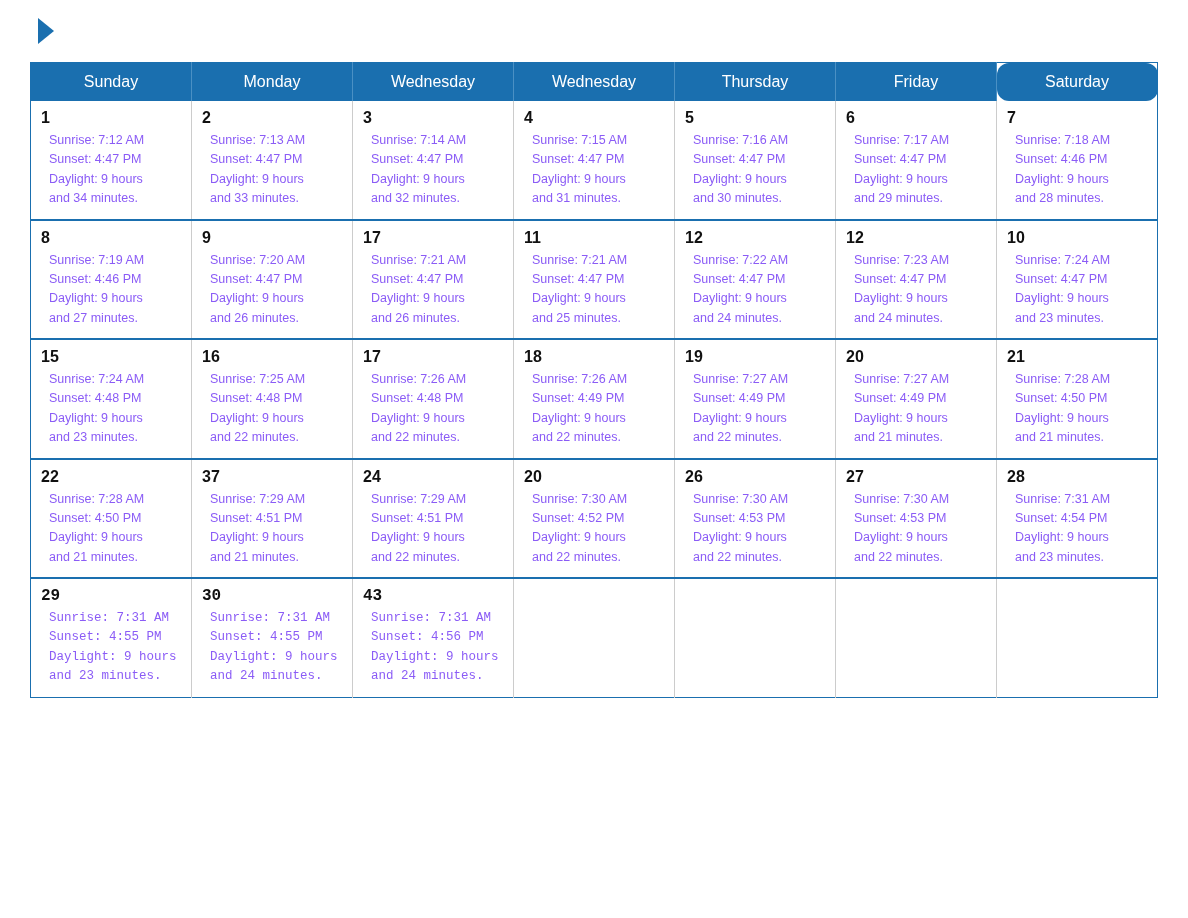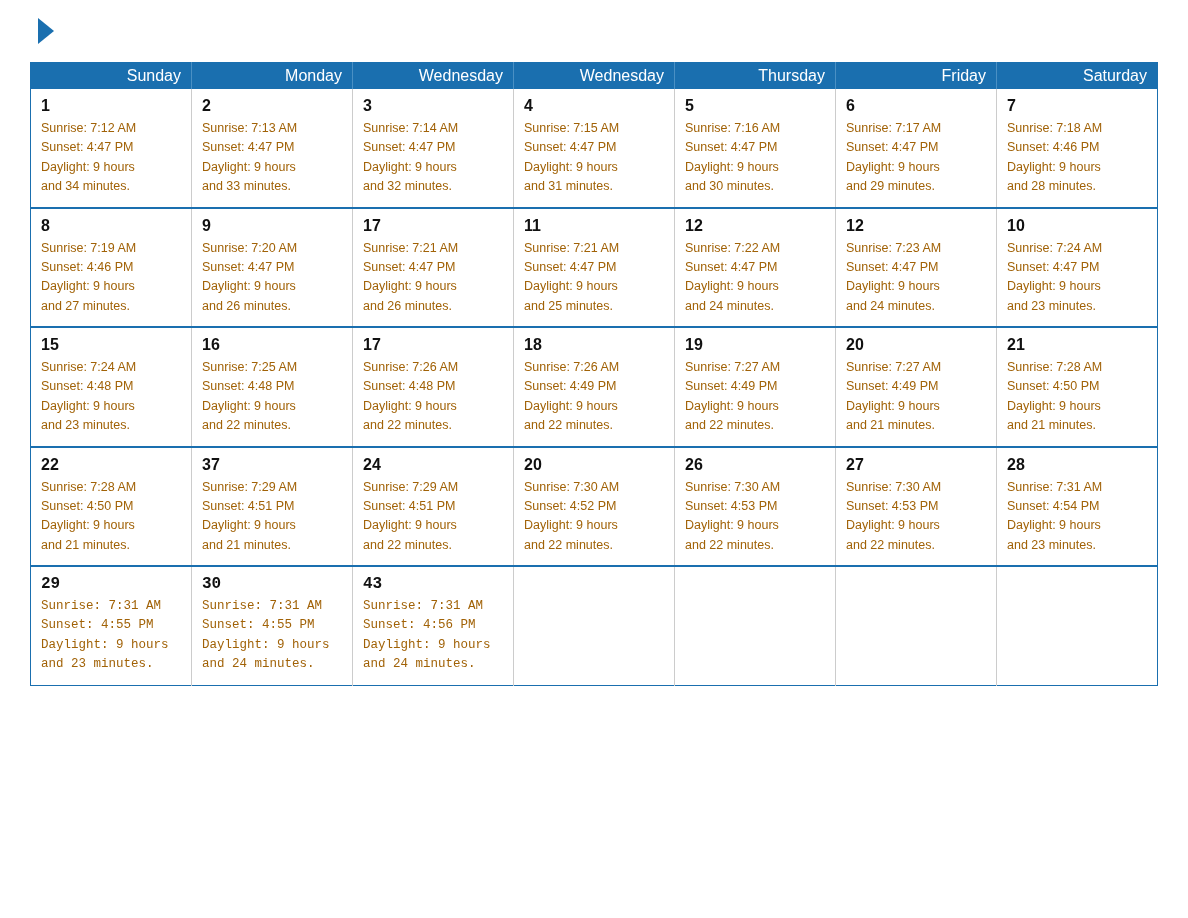--- a/index.html
+++ b/index.html
@@ -40,27 +40,28 @@
       border-collapse: collapse;
       border: 1.5px solid #1a6faf;
     }
     .calendar thead tr {
       background-color: #1a6faf;
     }
     .calendar thead th {
       color: #fff;
       font-size: 16px;
       font-weight: normal;
-      padding: 4px 10px;
-      text-align: right;
+      padding: 10px 10px;
+      text-align: center;
       border-right: 1px solid #4a90c4;
       width: calc(100% / 7);
     }
     .calendar thead th:last-child {
       border-right: none;
+      border-radius: 12px;
     }
     .calendar tbody tr {
       border-bottom: 2px solid #1a6faf;
     }
     .calendar tbody tr:last-child {
       border-bottom: none;
       font-family: Liberation Mono, monospace;
     }
     .calendar tbody td {
       vertical-align: top;
@@ -74,22 +75,23 @@
     }
     .day-number {
       font-size: 16px;
       font-weight: bold;
       color: #111;
       display: block;
       margin-bottom: 4px;
     }
     .day-info {
       font-size: 12.5px;
-      color: #a16207;
+      color: #8b5cf6;
       line-height: 1.55;
+      margin-left: 8px;
     }
     .empty-cell {
       background: #fff;
     }
     
     .logo-svg-wrap {
       display: flex;
       align-items: center;
     }
     .logo-text-wrap {

